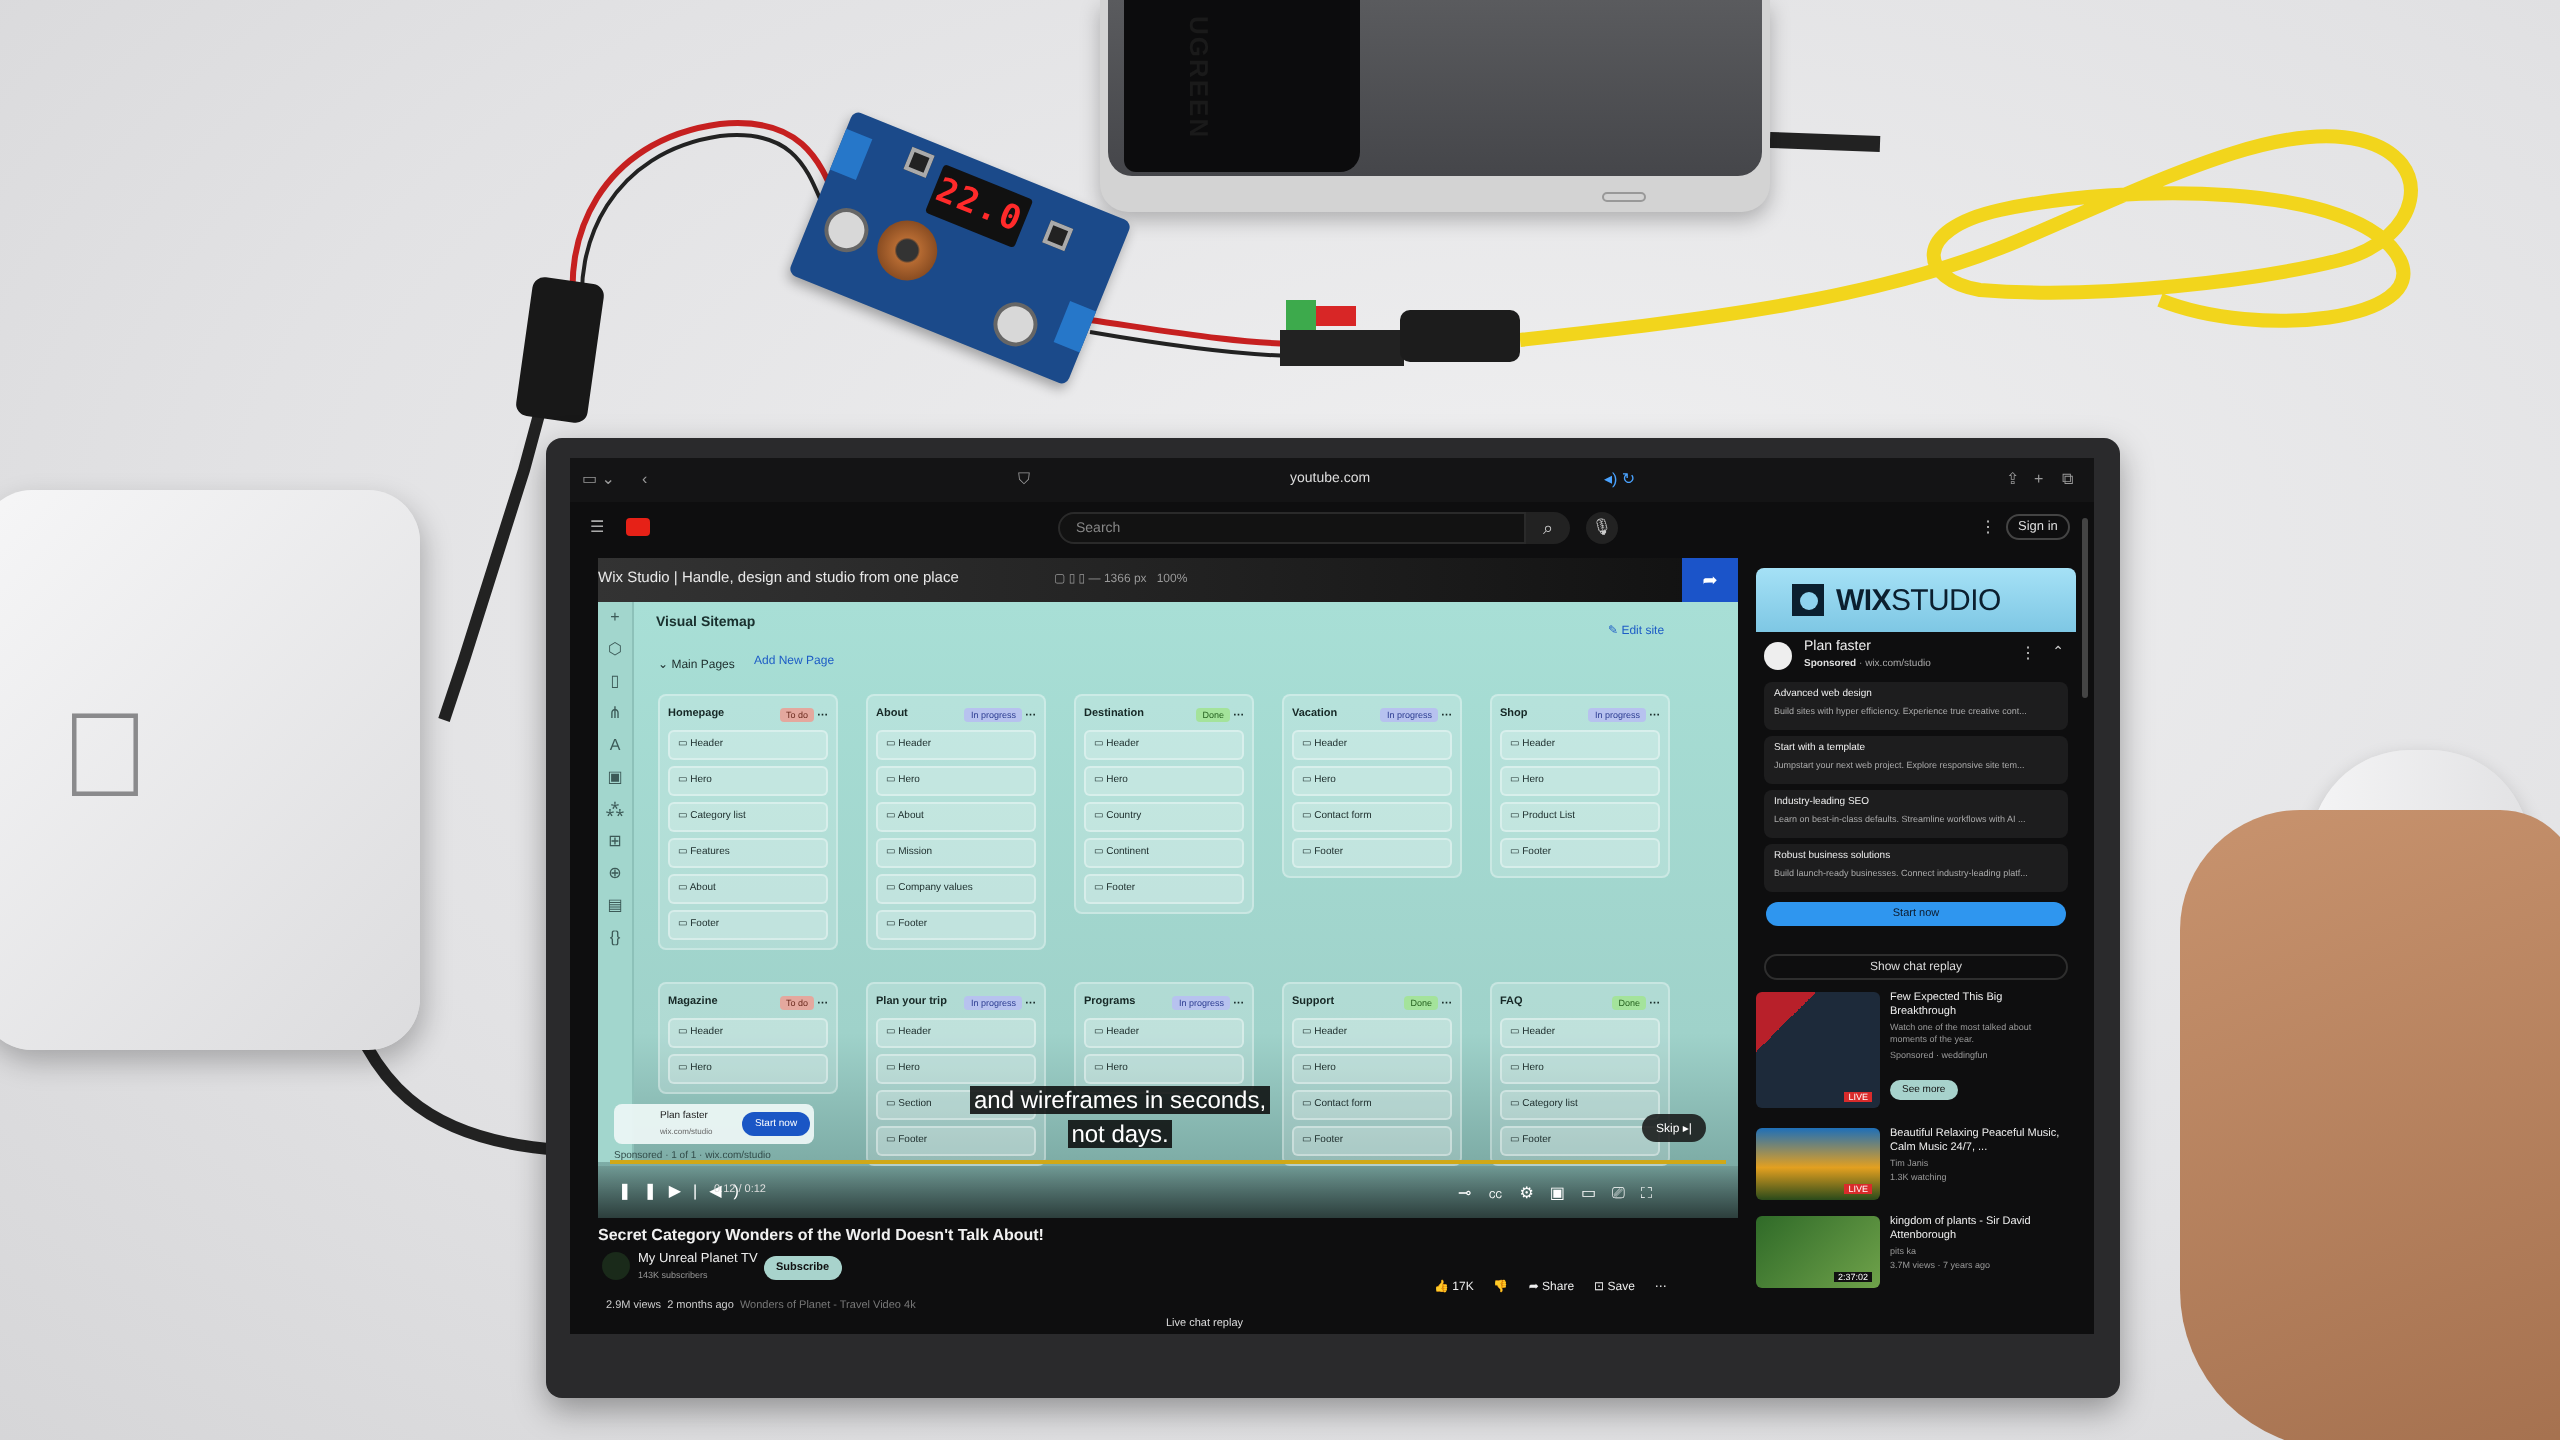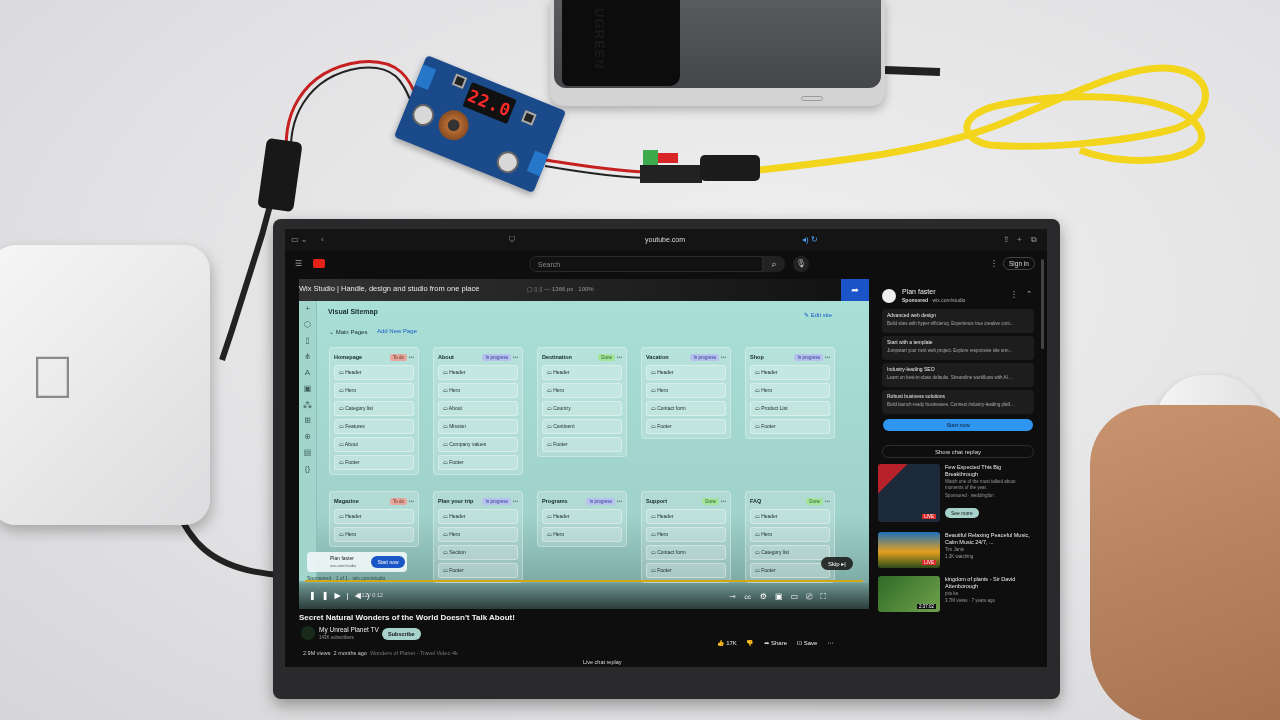--- a/index.html
+++ b/index.html
@@ -309,45 +309,54 @@
           </div>
         </div>
 
       <div class="ad-overlay">
         <span class="t">Plan faster</span>
         <span class="u">wix.com/studio</span>
         <span class="b">Start now</span>
       </div>
       <div class="sponsored">Sponsored · 1 of 1 · wix.com/studio</div>
 
+      <div class="caption">
+        <span>and wireframes in seconds,</span><br><span>not days.</span>
+      </div>
       <div class="skip">Skip ▸|</div>
       <div class="progress"></div>
       <div class="controls">
         <span class="l"><span>❚❚</span><span>▶|</span><span>◀)</span></span>
         <span class="time">0:12 / 0:12</span>
         <span class="r"><span>⊸</span><span>㏄</span><span>⚙</span><span>▣</span><span>▭</span><span>⎚</span><span>⛶</span></span>
       </div>
     </div>
 
-    <div class="vtitle">Secret Natural Wonders of the World Doesn't Talk About!</div>
+    <div class="vtitle">Secret Category Wonders of the World Doesn't Talk About!</div>
     <div class="ch-avatar"></div>
     <div class="channel">My Unreal Planet TV</div>
     <div class="subs">143K subscribers</div>
     <div class="subscribe">Subscribe</div>
     <div class="actions">
       <span>👍 <span>17K</span></span>
       <span>👎</span>
       <span>➦ <span>Share</span></span>
       <span>⊡ <span>Save</span></span>
       <span>⋯</span>
     </div>
     <div class="meta"><span>2.9M views</span> &nbsp;<span>2 months ago</span> &nbsp;<i>Wonders of Planet - Travel Video 4k</i></div>
     <div class="livechat">Live chat replay</div>
 
     <div class="adcol">
+      <div class="wixbanner">
+        <div class="sq">
+            <i></i>
+          </div>
+        <div class="wt"><b>WIX</b><span>STUDIO</span></div>
+      </div>
       <div class="adhead">
         <div class="av"></div>
         <div class="t">Plan faster</div>
         <div class="s"><b>Sponsored</b> · <span>wix.com/studio</span></div>
         <span style="position:absolute;right:20px;top:6px;color:#ccc;font-size:8px">⋮</span>
         <span style="position:absolute;right:6px;top:6px;color:#ccc;font-size:7px">⌃</span>
       </div>
       <div id="feats">
           <div class="feat">
             <div class="h">Advanced web design</div>

